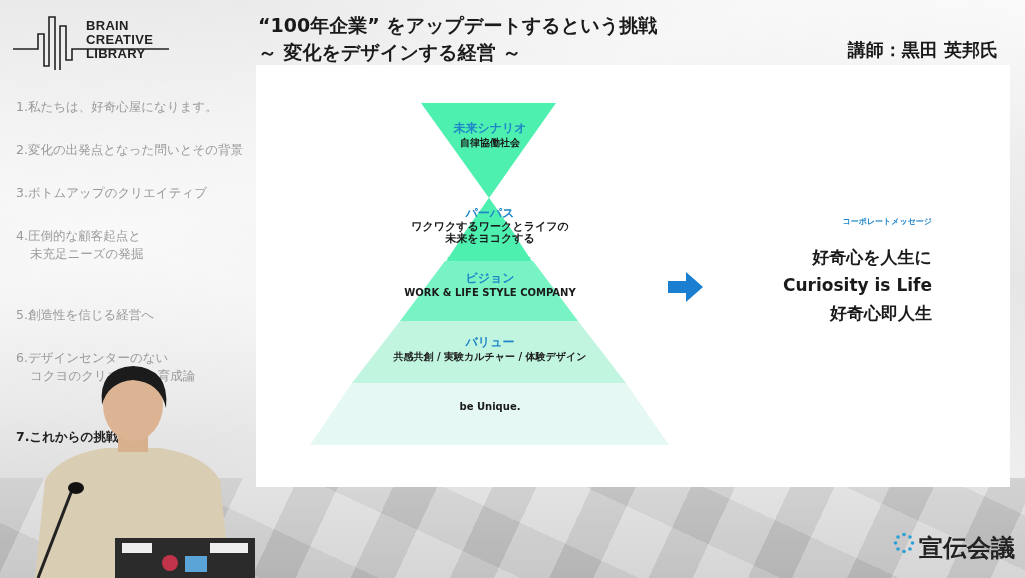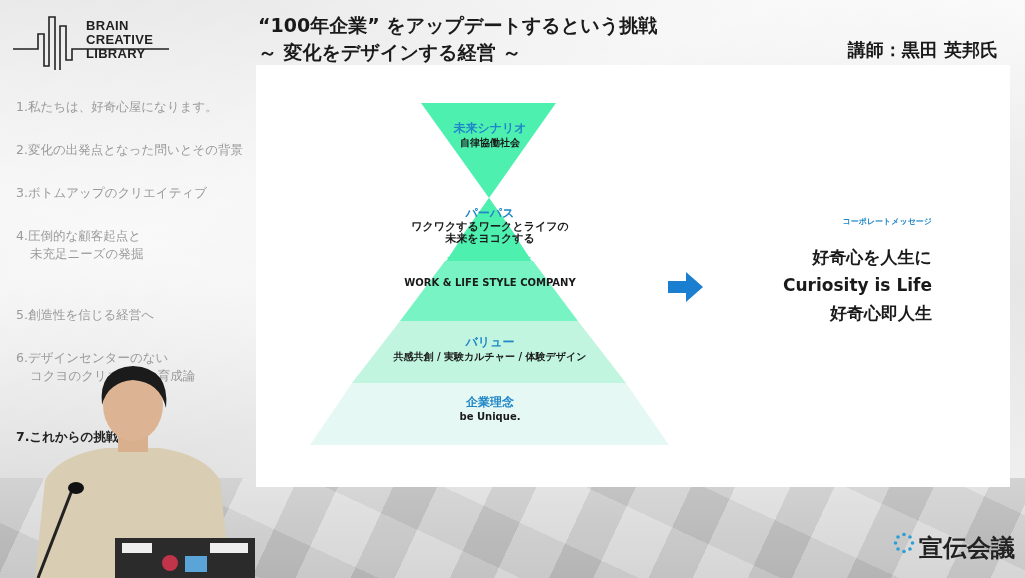--- a/index.html
+++ b/index.html
@@ -145,30 +145,30 @@
 
   <div class="layer-label" style="top:143px;">
     <div class="cat">パーパス</div>
     <div class="val" style="font-size:11px;line-height:12px;">
       <div>ワクワクするワークとライフの</div>
       <div>未来をヨコクする</div>
     </div>
   </div>
 
   <div class="layer-label" style="top:208px;">
+    <div class="cat">ビジョン</div>
     <div class="val">WORK &amp; LIFE STYLE COMPANY</div>
   </div>
 
   <div class="layer-label" style="top:272px;">
     <div class="cat">バリュー</div>
     <div class="val">共感共創 / 実験カルチャー / 体験デザイン</div>
   </div>
 
   <div class="layer-label" style="top:332px;">
-    <div class="cat">企業理念</div>
     <div class="val">be Unique.</div>
   </div>
 
   <svg class="arrow" width="36" height="30">
     <polygon points="0,9 18,9 18,0 35,15 18,30 18,21 0,21" fill="#1a7fd0"></polygon>
   </svg>
 
   <div class="msg">
     <div class="cat">コーポレートメッセージ</div>
     <div class="line">好奇心を人生に</div>

